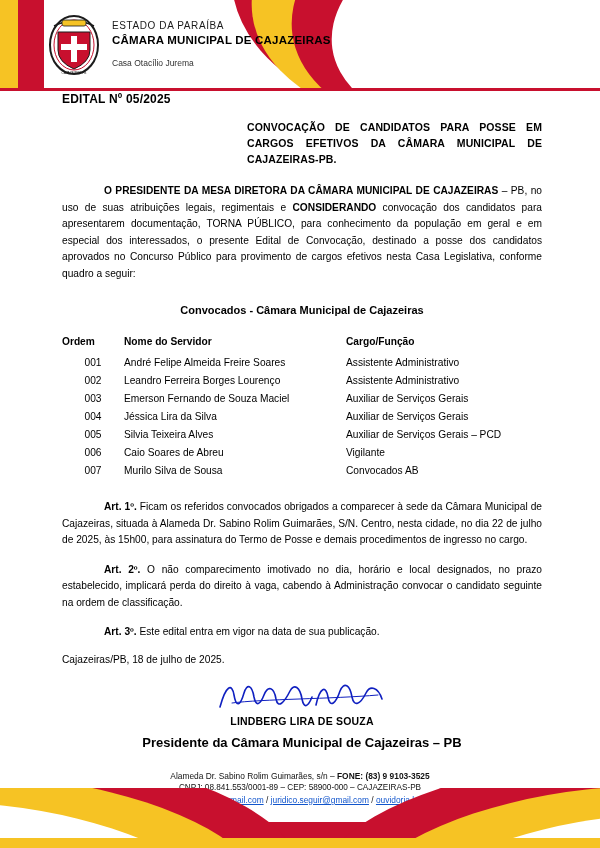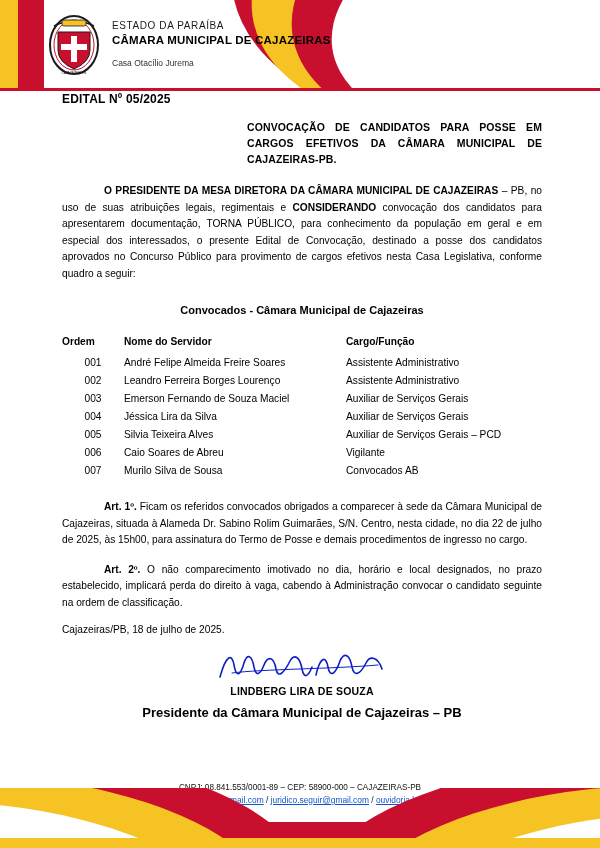--- a/index.html
+++ b/index.html
@@ -398,39 +398,45 @@
       </tbody>
     </table>
 
     <div class="artigos">
       <p>
         <b>Art. 1º.</b><span> Ficam os referidos convocados obrigados a comparecer à sede da Câmara Municipal de Cajazeiras, situada à Alameda Dr. Sabino Rolim Guimarães, S/N. Centro, nesta cidade, no dia 22 de julho de 2025, às 15h00, para assinatura do Termo de Posse e demais procedimentos de ingresso no cargo.</span>
       </p>
       <p>
         <b>Art. 2º.</b><span> O não comparecimento imotivado no dia, horário e local designados, no prazo estabelecido, implicará perda do direito à vaga, cabendo à Administração convocar o candidato seguinte na ordem de classificação.</span>
       </p>
+      <p>
+        <b>Art. 3º.</b><span> Este edital entra em vigor na data de sua publicação.</span>
+      </p>
     </div>
 
     <div class="local-data">Cajazeiras/PB, 18 de julho de 2025.</div>
 
     <div class="signature-block">
       <div class="sig-img">
         <svg class="sig-svg" width="180" height="34" viewBox="0 0 180 34">
           <path d="M8 28 C14 6, 20 4, 22 16 C24 28, 28 28, 32 14 C35 4, 40 6, 42 18 C44 28, 48 26, 52 16 C56 6, 62 8, 64 20 C66 30, 72 24, 78 12 C82 4, 88 8, 90 20 C92 30, 96 28, 100 18" fill="none" stroke="#1020c0" stroke-width="1.6" stroke-linecap="round"></path>
           <path d="M104 26 C108 8, 114 6, 116 18 C118 30, 124 24, 128 12 C132 2, 138 6, 140 18 C142 28, 148 26, 154 14 C158 6, 166 8, 170 20" fill="none" stroke="#1020c0" stroke-width="1.6" stroke-linecap="round"></path>
           <path d="M20 24 C50 20, 120 20, 166 16" fill="none" stroke="#1020c0" stroke-width="1" stroke-linecap="round"></path>
         </svg>
       </div>
       <div class="sig-name">LINDBERG LIRA DE SOUZA</div>
       <div class="sig-role">Presidente da Câmara Municipal de Cajazeiras – PB</div>
     </div>
 
   </div>
 
   <div class="footer">
+    <div class="f-line1">
+      <span>Alameda Dr. Sabino Rolim Guimarães, s/n – </span><span class="f-bold">FONE: (83) 9 9103-3525</span>
+    </div>
     <div class="f-line2">CNPJ: 08.841.553/0001-89 – CEP: 58900-000 – CAJAZEIRAS-PB</div>
     <div class="f-line3">
       <span class="f-bold">E-mails:</span>
       <span class="f-mail">poderlegislativocz@gmail.com</span><span> / </span><span class="f-mail">juridico.seguir@gmail.com</span><span> / </span><span class="f-mail">ouvidoria.legiscz@gmail.com</span>
     </div>
   </div>
 
   <div class="bottom-banner">
     <div class="bb-red"></div>
     <div class="bb-sw-red"></div>

